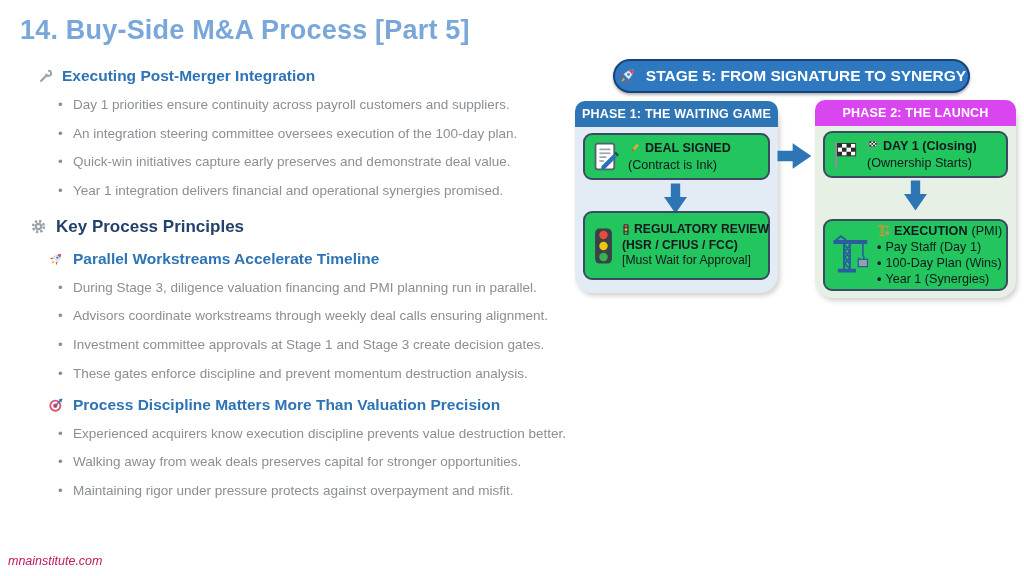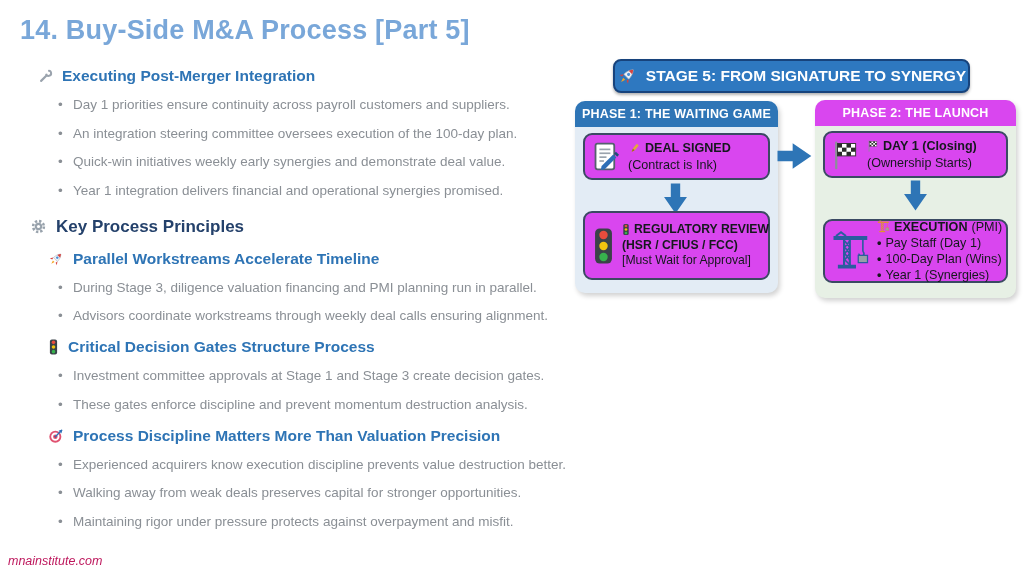--- a/index.html
+++ b/index.html
@@ -19,36 +19,36 @@
   ul.bullets li{position:relative;color:#8a8f95;font-size:13.5px;line-height:18px;margin:0 0 10.5px 0;padding-left:15px;}
   ul.bullets li::before{content:"•";position:absolute;left:0;top:0;color:#8a8f95;}
   .icon{display:inline-flex;flex:none;}
 
   
   .footer{position:absolute;left:8px;bottom:8px;font-style:italic;color:#be185d;font-size:12.5px;}
 
   
   .diagram{position:absolute;left:565px;top:55px;width:459px;height:252px;}
   .banner{position:absolute;left:48px;top:4px;width:357px;height:34px;box-sizing:border-box;
-          background:#2e78c0;border:2px solid #17437c;border-radius:8px;color:#fff;font-weight:700;
+          background:#2e78c0;border:2px solid #17437c;border-radius:17px;color:#fff;font-weight:700;
           font-size:15.5px;display:flex;align-items:center;justify-content:center;gap:9px;
           box-shadow:0 2px 3px rgba(0,0,0,.3);}
-  .panel{position:absolute;border-radius:10px;box-shadow:2px 3px 5px rgba(0,0,0,.18);}
+  .panel{position:absolute;border-radius:18px;box-shadow:2px 3px 5px rgba(0,0,0,.18);}
   .p1{left:10px;top:46px;width:203px;height:192px;background:#e3ecf5;}
   .p2{left:250px;top:45px;width:201px;height:198px;background:#e7f0e5;}
   .panel-h{height:26px;border-radius:10px 10px 0 0;color:#fff;font-weight:700;font-size:12.5px;
            display:flex;align-items:center;justify-content:center;letter-spacing:.2px;}
   .p1 .panel-h{background:#2e75b6;}
   .p2 .panel-h{background:#d946ef;}
-  .card{position:absolute;left:8px;right:8px;background:#d946ef;border:2px solid #3b4a63;border-radius:9px;
+  .card{position:absolute;left:8px;right:8px;background:#22c55e;border:2px solid #3b4a63;border-radius:9px;
         display:flex;align-items:center;padding:3px 6px;gap:6px;box-sizing:border-box;}
   .p1 .card1{top:32px;height:47px;}
   .p1 .card2{top:110px;height:69px;}
   .p2 .card1{top:31px;height:47px;text-align:right;}
-  .p2 .card2{top:119px;height:64px;}
+  .p2 .card2{top:119px;height:72px;}
   .ctxt{display:flex;flex-direction:column;justify-content:center;}
   .cline{font-size:12.6px;line-height:1.28;color:#15181d;white-space:nowrap;display:flex;align-items:center;gap:4px;}
   .b{font-weight:700;}
   .dot-line::before{content:"• ";font-weight:700;}
   .arrow{position:absolute;}
   .ad1{left:88px;top:82px;}
   .ad2{left:88px;top:80px;}
   .aright{left:212px;top:87px;}
 </style>
 </head>
@@ -146,21 +146,21 @@
       <span class="icon">
           <svg width="15" height="15">
             <use href="#sym-wrench"></use>
           </svg>
         </span>
       <span class="h-blue">Executing Post-Merger Integration</span>
     </div>
     <ul class="bullets">
       <li>Day 1 priorities ensure continuity across payroll customers and suppliers.</li>
       <li>An integration steering committee oversees execution of the 100-day plan.</li>
-      <li>Quick-win initiatives weekly early synergies and demonstrate deal value.</li>
+      <li>Quick-win initiatives capture early preserves and demonstrate deal value.</li>
       <li>Year 1 integration delivers financial and operational synergies promised.</li>
     </ul>
 
     <div class="hrow kpp-h">
       <span class="icon">
           <svg width="17" height="17">
             <use href="#sym-gear"></use>
           </svg>
         </span>
       <span class="h-navy">Key Process Principles</span>
@@ -172,28 +172,20 @@
             <use href="#sym-rocket"></use>
           </svg>
         </span>
       <span class="h-blue">Parallel Workstreams Accelerate Timeline</span>
     </div>
     <ul class="bullets">
       <li>During Stage 3, diligence valuation financing and PMI planning run in parallel.</li>
       <li>Advisors coordinate workstreams through weekly deal calls ensuring alignment.</li>
     </ul>
 
-    <div class="hrow sub-h">
-      <span class="icon">
-          <svg width="11" height="16">
-            <use href="#sym-traffic"></use>
-          </svg>
-        </span>
-      <span class="h-blue">Critical Decision Gates Structure Process</span>
-    </div>
     <ul class="bullets">
       <li>Investment committee approvals at Stage 1 and Stage 3 create decision gates.</li>
       <li>These gates enforce discipline and prevent momentum destruction analysis.</li>
     </ul>
 
     <div class="hrow sub-h">
       <span class="icon">
           <svg width="16" height="16">
             <use href="#sym-target"></use>
           </svg>

